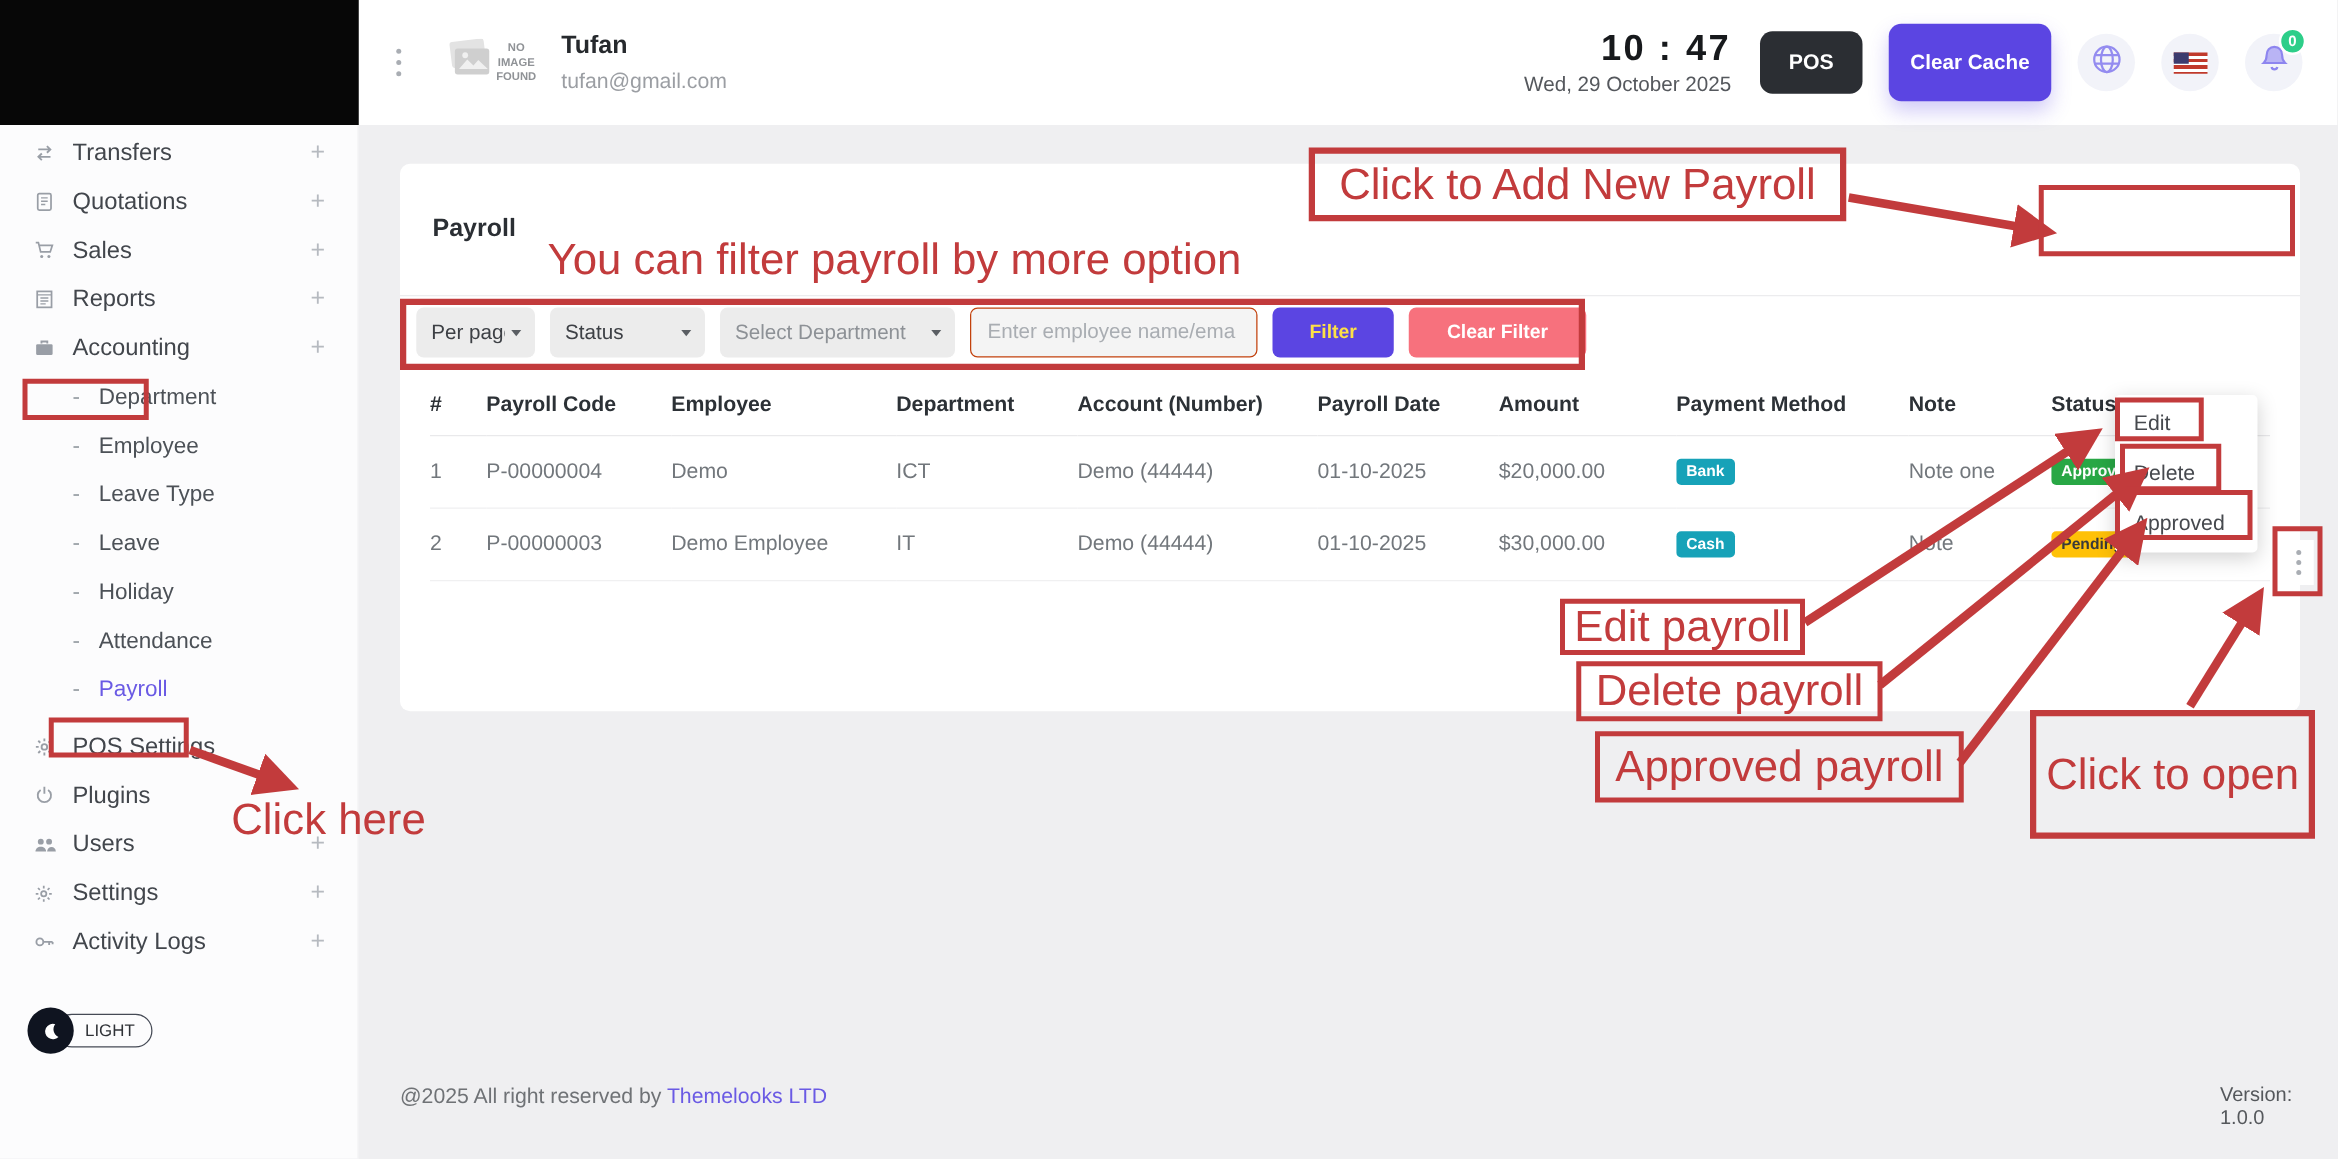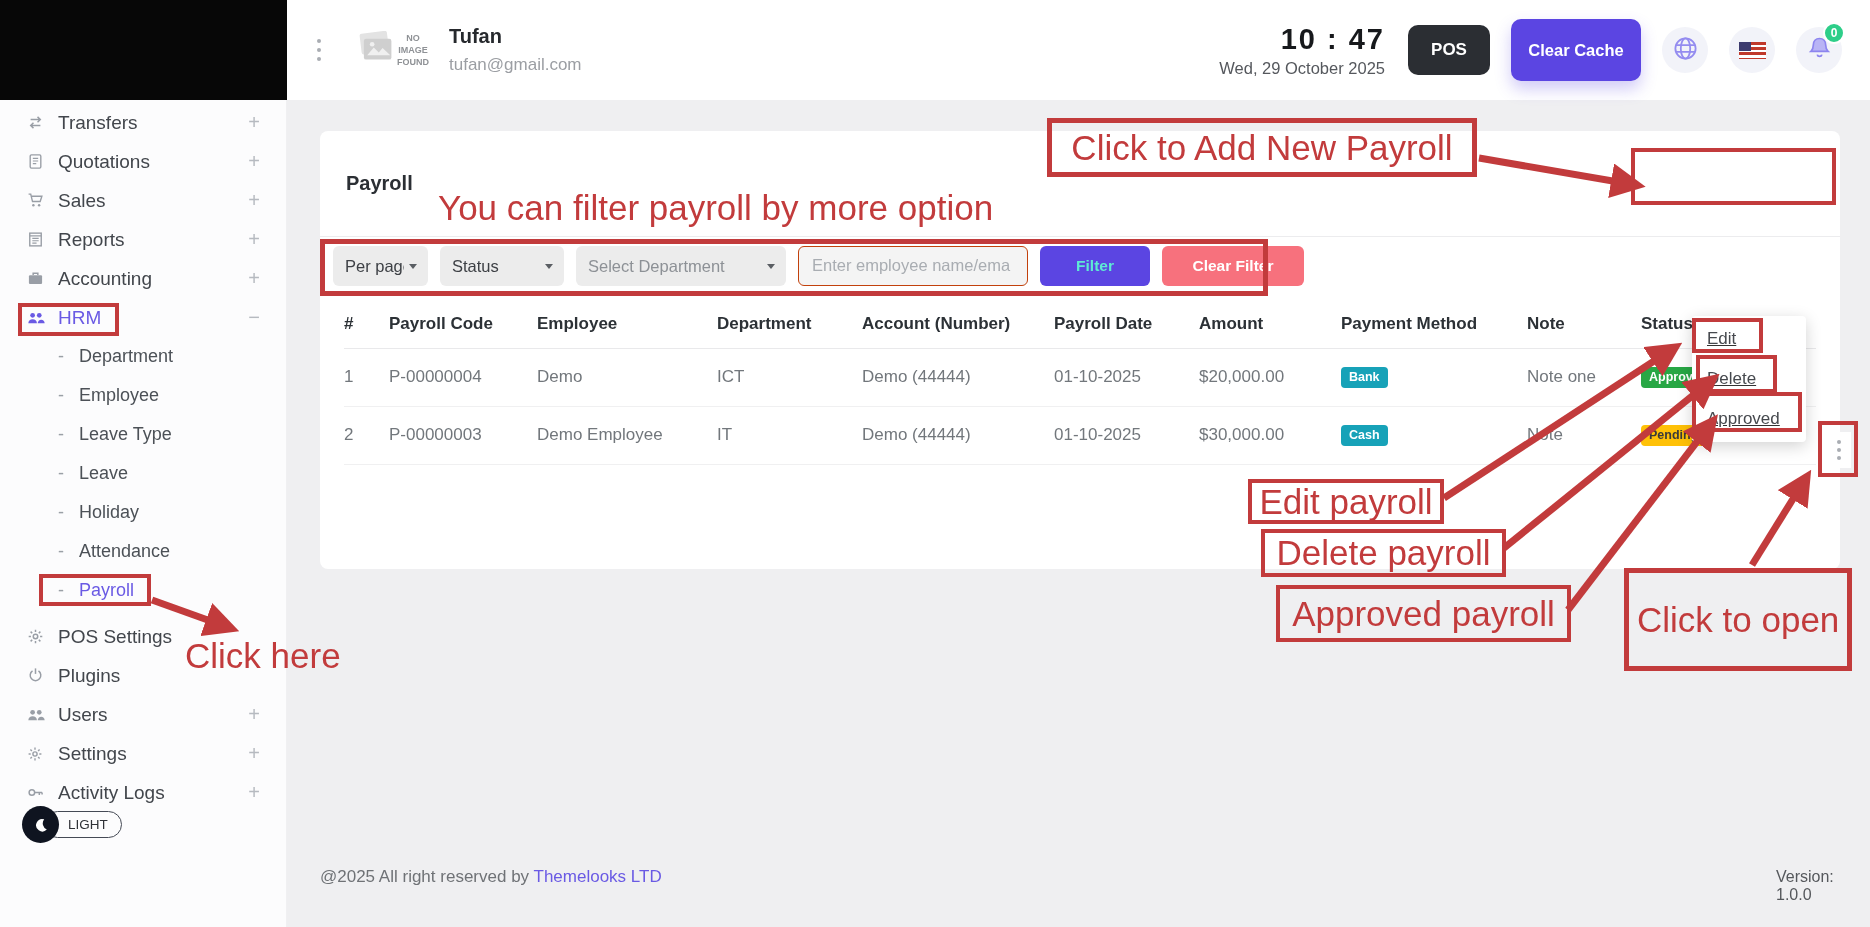--- a/index.html
+++ b/index.html
@@ -47,36 +47,36 @@
   .main { position:absolute; left:287px; top:100px; width:1583px; height:827px; }
   .card { position:absolute; left:33px; top:31px; width:1520px; height:438px; background:#fff; border-radius:8px; }
   .card-head { height:106px; display:flex; align-items:center; padding:0 26px; border-bottom:1px solid #ececee; }
   .page-title { font-size:20px; font-weight:bold; color:#2b2f34; }
   .btn-add { margin-left:auto; width:180px; height:40px; background:#5b45e2; color:#fff; border:none; border-radius:8px; font-family:inherit; font-weight:bold; font-size:15.5px; cursor:pointer; }
   .filter-row { height:57px; display:flex; align-items:center; gap:12px; padding:0 13px; }
   .pill { height:40px; background:#ececec; border-radius:6px; position:relative; flex:none; }
   .pill select { appearance:none; -webkit-appearance:none; width:100%; height:40px; border:none; background:transparent; font-family:inherit; font-size:16.5px; color:#3d4045; padding:0 24px 0 12px; cursor:pointer; }
   .pill.dept select { color:#8d9196; }
   .chev { position:absolute; right:11px; top:18px; width:0; height:0; border-left:4.5px solid transparent; border-right:4.5px solid transparent; border-top:5.5px solid #5a5e63; pointer-events:none; }
-  .w-perpage { width:95px; } .w-status { width:124px; } .w-dept { width:210px; }
+  .w-perpage { width:95px; } .w-status { width:124px; } .w-dept { width:188px; }
   .input-emp { width:230px; height:40px; background:#f4f4f4; border:1px solid #c2410c; border-radius:6px; padding:0 13px; font-family:inherit; font-size:16.5px; color:#46494e; flex:none; }
   .input-emp::placeholder { color:#a9adb2; }
-  .btn-filter { width:110px; height:40px; background:#5b45e2; color:#5eead4; border:none; border-radius:6px; font-family:inherit; font-weight:bold; font-size:15.5px; cursor:pointer; flex:none; }
+  .btn-filter { width:97px; height:40px; background:#5b45e2; color:#fde047; border:none; border-radius:6px; font-family:inherit; font-weight:bold; font-size:15.5px; cursor:pointer; flex:none; }
   .btn-clear { width:142px; height:40px; background:#f7717d; color:#fff; border:none; border-radius:6px; font-family:inherit; font-weight:bold; font-size:15.5px; cursor:pointer; flex:none; }
   .table-area { padding:6px 24px 0; }
   table { width:100%; border-collapse:collapse; table-layout:fixed; }
   th { height:48px; text-align:left; font-size:17px; font-weight:bold; color:#2c3136; border-bottom:1px solid #e9e9eb; overflow:hidden; white-space:nowrap; }
   td { height:58px; font-size:17px; color:#72777c; border-bottom:1px solid #f0f0f1; overflow:hidden; white-space:nowrap; }
   .badge { display:inline-block; padding:3px 8px 4px; border-radius:4px; font-size:12.5px; font-weight:bold; color:#fff; }
   .badge-teal { background:#17a2b8; } .badge-green { background:#28a745; } .badge-yellow { background:#ffc107; color:#3a3a3a; }
   .footer { position:absolute; left:33px; top:767px; font-size:17px; color:#6f7276; }
   .footer .link { color:#6a5ae4; cursor:pointer; }
   .version { position:absolute; left:1489px; top:768px; font-size:16px; color:#55585c; }
   
-  .dropdown { position:absolute; left:1692px; top:316px; width:114px; background:#fff; border-radius:4px; box-shadow:0 4px 16px rgba(0,0,0,.18); padding:3px 0; z-index:30;text-decoration:underline; }
+  .dropdown { position:absolute; left:1692px; top:316px; width:114px; background:#fff; border-radius:4px; box-shadow:0 4px 16px rgba(0,0,0,.18); padding:3px 0; z-index:30; }
   .dd-item { height:40px; display:flex; align-items:center; padding-left:15px; font-size:17px; color:#46494e; cursor:pointer; }
   .kebab-btn { position:absolute; left:1827px; top:432px; width:24px; height:36px; display:flex; flex-direction:column; align-items:center; justify-content:center; gap:4px; z-index:25; cursor:pointer; background:#fff; }
   
   .ann { position:absolute; color:#c23b3c; z-index:60; pointer-events:none; }
   .ann-box { border:5px solid #c23b3c; display:flex; align-items:center; justify-content:center; white-space:nowrap; }
   .b4 { border-width:4px; }
   .big { font-size:35px; }
   .arrows { position:absolute; left:0; top:0; width:1870px; height:927px; z-index:55; pointer-events:none; }
 </style>
 </head>
@@ -181,32 +181,20 @@
         </div>
         <div class="side-item" data-name="sidebar-item-accounting">
           <span class="side-icon" data-name="accounting-icon">
             <svg viewBox="0 0 16 16" width="17" height="17">
               <rect x="1.8" y="5" width="12.4" height="8.2" rx="1" fill="currentColor"></rect>
               <path d="M5.8 4.6V3h4.4v1.6" fill="none" stroke="currentColor" stroke-width="1.4"></path>
             </svg>
           </span>
           <span class="side-label" data-name="sidebar-item-label">Accounting</span>
           <span class="side-expand" data-name="expand-toggle-icon">+</span>
-        </div>
-        <div class="side-item active" data-name="sidebar-item-hrm">
-          <span class="side-icon" data-name="hrm-icon">
-            <svg viewBox="0 0 16 16" width="18" height="18">
-              <circle cx="5" cy="5.6" r="2.1" fill="currentColor"></circle>
-              <circle cx="10.9" cy="5.6" r="2.1" fill="currentColor"></circle>
-              <path d="M1.2 12.7c0-2.1 1.7-3.5 3.8-3.5s3.8 1.4 3.8 3.5z" fill="currentColor"></path>
-              <path d="M9.5 12.7c.1-1.9 1.4-3.2 3.2-3.2 1.6 0 2.9 1.2 3 3.2z" fill="currentColor"></path>
-            </svg>
-          </span>
-          <span class="side-label" data-name="sidebar-item-label">HRM</span>
-          <span class="side-expand" data-name="expand-toggle-icon">−</span>
         </div>
         <div class="side-sub" data-name="sidebar-subitem-department">
           <span class="sub-dash" data-name="dash-icon">-</span>
           <span class="sub-label" data-name="sidebar-subitem-label">Department</span>
         </div>
         <div class="side-sub" data-name="sidebar-subitem-employee">
           <span class="sub-dash" data-name="dash-icon">-</span>
           <span class="sub-label" data-name="sidebar-subitem-label">Employee</span>
         </div>
         <div class="side-sub" data-name="sidebar-subitem-leave-type">

